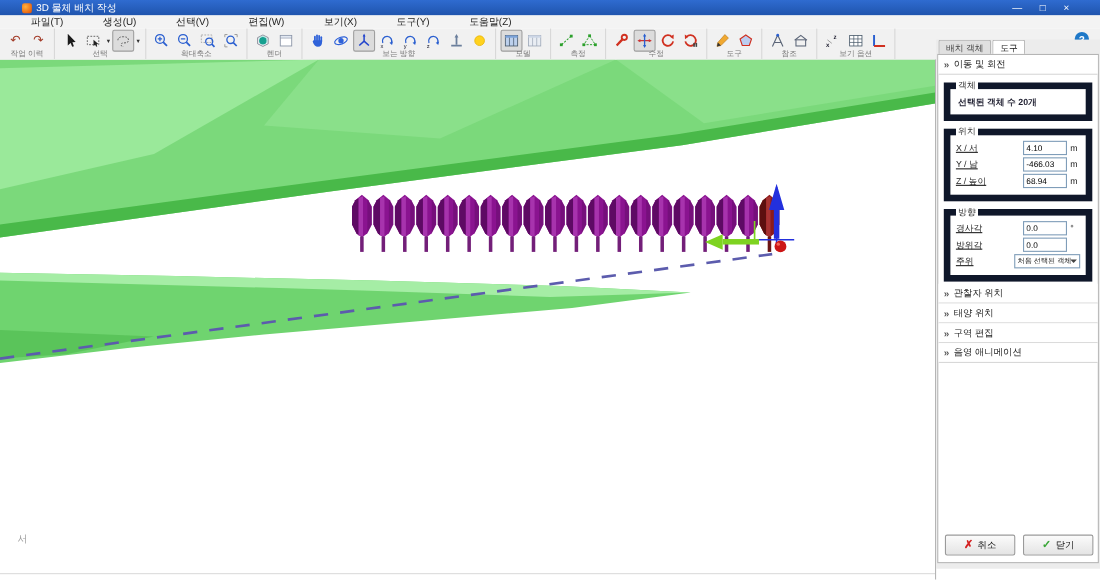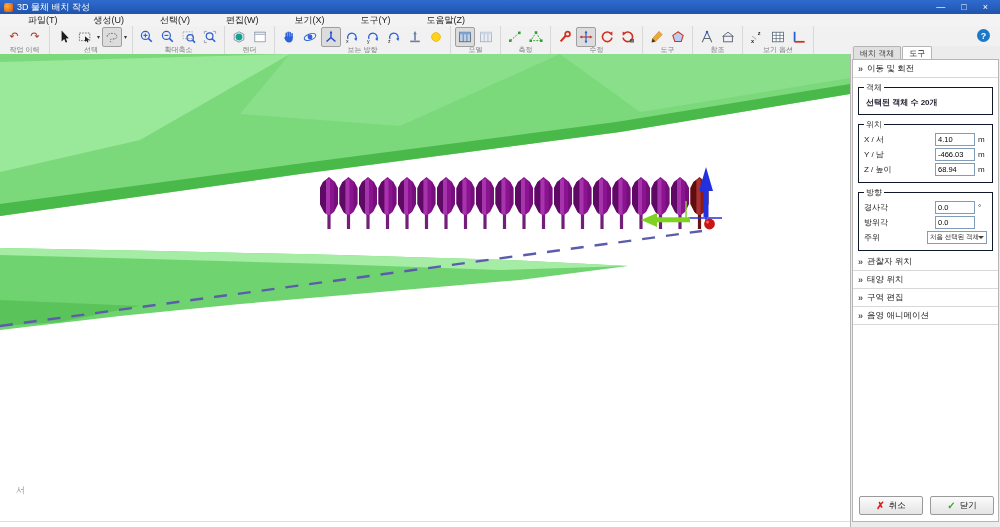--- a/index.html
+++ b/index.html
@@ -1,21 +1,21 @@
 <!DOCTYPE html>
 <html><head>
 <meta charset="utf-8">
 <style>
   html,body{margin:0;padding:0;}
   body{width:1000px;height:527px;overflow:hidden;position:relative;background:#fff;
        font-family:"Liberation Sans",sans-serif;-webkit-font-smoothing:antialiased;}
   
   .titlebar{position:absolute;top:0;left:0;right:0;height:14px;
     background:linear-gradient(#2f6bd0,#1f54ad);color:#fff;display:flex;align-items:center;
-    padding:0 4px;font-size:9px;}
+    padding:0 20px;font-size:9px;}
   .app-icon{width:9px;height:9px;border-radius:2px;margin-right:4px;
     background:radial-gradient(circle at 35% 35%,#ffb13d,#e04a00);}
   .win-btns{margin-left:auto;display:flex;gap:16px;padding-right:8px;font-size:9px;line-height:9px;}
   .win-btns span{cursor:default;}
   
   .menubar{position:absolute;top:14px;left:0;right:0;height:12px;background:#f3f3f3;
     display:flex;align-items:center;font-size:9px;color:#222;}
   .menu-item{padding:0 8px;height:12px;line-height:12px;margin-left:20px;}
   
   .toolbar{position:absolute;top:26px;left:0;right:0;height:28px;background:#f1f1f1;
@@ -31,36 +31,36 @@
   .help-btn{margin-left:auto;margin-top:3px;margin-right:10px;width:13px;height:13px;border-radius:50%;
     background:#1e78c8;color:#fff;font-size:9px;font-weight:bold;display:flex;
     align-items:center;justify-content:center;}
   
   .viewport{position:absolute;top:54px;left:0;width:850px;height:473px;background:#fff;
     border-right:1px solid #b5b5b5;overflow:hidden;}
   .scene{position:absolute;top:0;left:0;}
   .compass{position:absolute;left:16px;top:430px;color:#9a9a9a;font-size:9px;}
   .statusline{position:absolute;top:467px;left:0;width:850px;border-top:1px solid #dcdcdc;height:0;}
   
-  .panel{position:absolute;top:46px;left:851px;width:149px;height:481px;background:#ececec;
+  .panel{position:absolute;top:36px;left:851px;width:149px;height:481px;background:#ececec;
     font-size:8.5px;color:#222;}
   .tabs{display:flex;height:13px;padding-left:2px;gap:1px;}
   .tab{padding:1px 6px 0;background:#e0e0e0;border:1px solid #b5b5b5;border-bottom:none;
     border-radius:2px 2px 0 0;font-size:8px;color:#444;white-space:nowrap;}
   .tab.active{background:#fff;color:#111;}
   .panel-card{position:absolute;top:13px;left:1px;right:1px;bottom:5px;background:#fff;
     border:1px solid #b5b5b5;overflow:hidden;}
   .sec-header{display:flex;align-items:center;gap:4px;padding:3px 5px 2px;
     border-bottom:1px solid #d8d8d8;font-size:8.5px;color:#222;background:#fff;}
   .sec-chevron{color:#555;font-weight:bold;font-size:9px;}
-  fieldset{border:1px solid #0f172a;margin:4px 5px 2px;padding:1px 5px 4px;}
+  fieldset{border:6px solid #0f172a;margin:4px 5px 2px;padding:1px 5px 4px;}
   legend{font-size:8px;color:#333;padding:0 2px;}
   .obj-text{font-size:8px;padding:3px 2px 2px;color:#223;font-weight:bold;}
   .frow{display:flex;align-items:center;height:13px;margin:2px 0;}
-  .frow .flabel{flex:1;font-size:8px;color:#222;}
+  .frow .flabel{flex:1;font-size:8px;color:#222;text-decoration:underline;}
   .frow input{width:34px;height:11px;font-size:7.5px;border:1px solid #7f9db9;padding:0 2px;
     font-family:"Liberation Sans",sans-serif;box-sizing:content-box;}
   .frow .unit{width:9px;margin-left:3px;font-size:8px;color:#222;}
   .select{width:46px;height:11px;border:1px solid #7f9db9;display:flex;align-items:center;
     font-size:6.5px;overflow:hidden;white-space:nowrap;position:relative;padding:0 10px 0 2px;color:#222;}
   .select .sel-caret{position:absolute;right:2px;top:4px;width:0;height:0;
     border:3px solid transparent;border-top-color:#444;}
   .panel-buttons{position:absolute;bottom:6px;right:4px;display:flex;gap:7px;}
   .pbtn{width:62px;height:17px;background:linear-gradient(#fbfbfb,#e4e4e4);border:1px solid #9a9a9a;
     border-radius:2px;display:flex;align-items:center;justify-content:center;gap:4px;font-size:8.5px;color:#111;}

